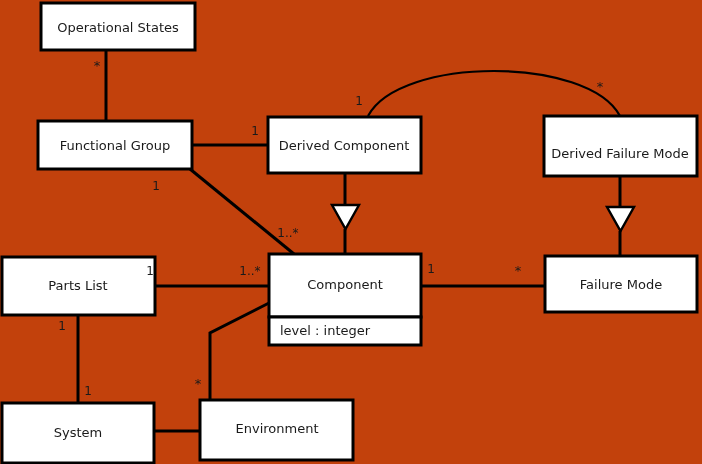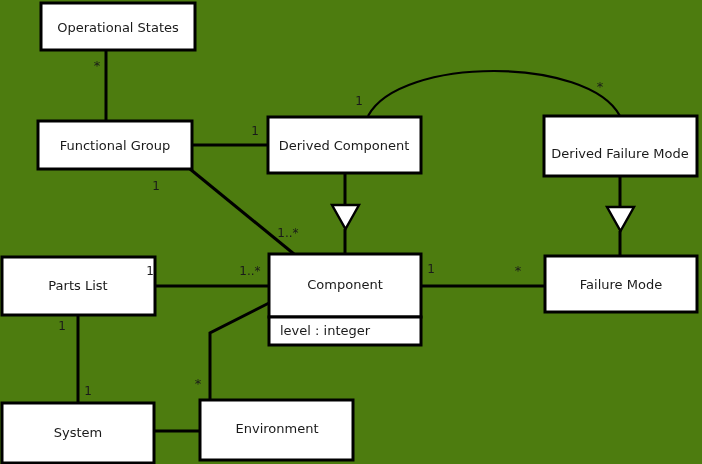--- a/index.html
+++ b/index.html
@@ -4,21 +4,21 @@
 <style>
   html, body {
     margin: 0;
     padding: 0;
     background: #ffffff;
   }
   #diagram-root {
     position: relative;
     width: 702px;
     height: 464px;
-    background: #4d7c0f;
+    background: #c2410c;
     font-family: "DejaVu Sans", sans-serif;
     overflow: hidden;
   }
   svg#uml-canvas {
     display: block;
     width: 702px;
     height: 464px;
   }
   .cls-box {
     fill: #ffffff;

